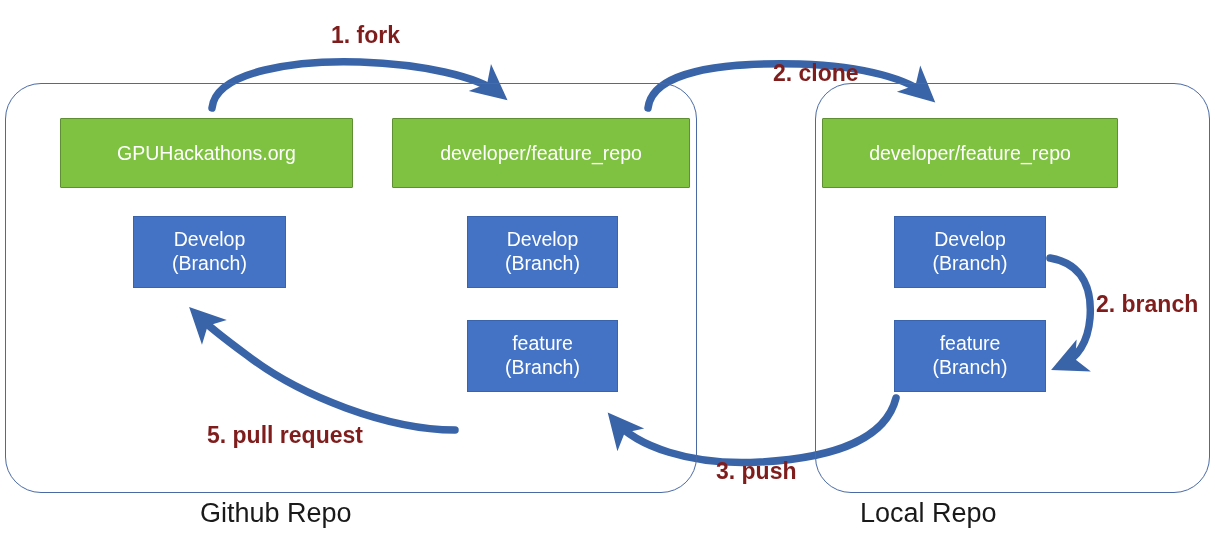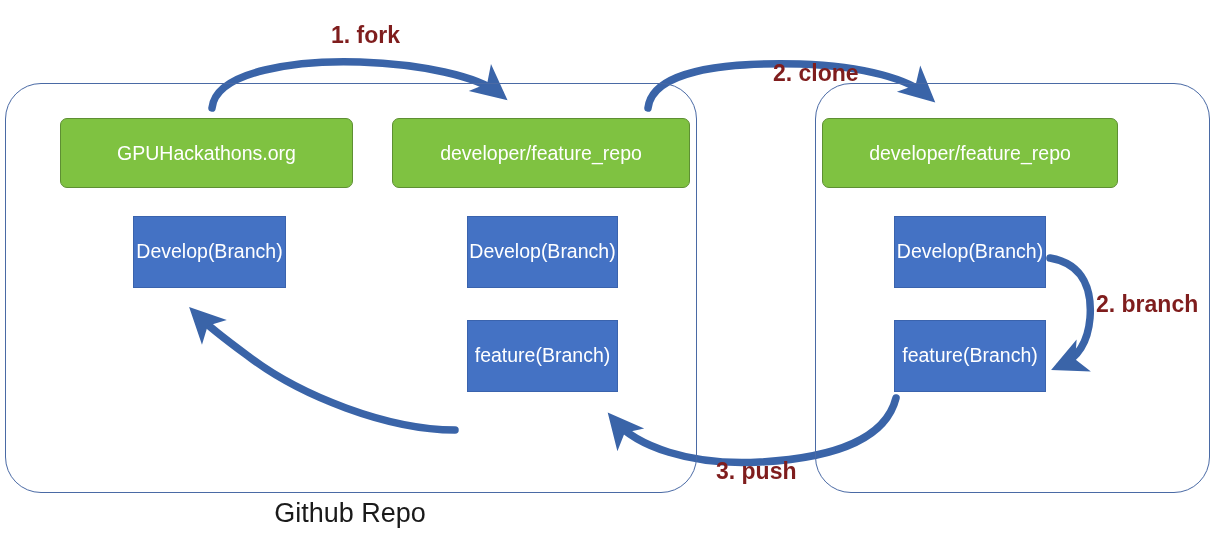--- a/index.html
+++ b/index.html
@@ -34,31 +34,30 @@
   }
   #github-container { left: 5px;  top: 83px; width: 692px; height: 410px; }
   #local-container  { left: 815px; top: 83px; width: 395px; height: 410px; }
 
   .repo-caption {
     position: absolute;
     font-size: 27px;
     color: #1a1a1a;
     font-family: "Liberation Sans", sans-serif;
     white-space: nowrap;
-    text-align: center;
   }
   #github-caption { left: 200px; top: 498px; width: 300px; }
   #local-caption  { left: 860px; top: 498px; width: 260px; }
 
   
   .repo-box {
     position: absolute;
     background: #7FC241;
     border: 1.3px solid #5e8f33;
-    border-radius: 7px;
+    border-radius: 1px;
     color: #ffffff;
     font-size: 19.5px;
     display: flex;
     align-items: center;
     justify-content: center;
     box-sizing: border-box;
     text-align: center;
   }
   #repo-upstream { left: 60px;  top: 118px; width: 293px; height: 70px; }
   #repo-fork     { left: 392px; top: 118px; width: 298px; height: 70px; }
@@ -66,21 +65,21 @@
 
   
   .branch-box {
     position: absolute;
     background: #4472C4;
     border: 1px solid #3a63ad;
     color: #ffffff;
     font-size: 19.5px;
     line-height: 1.22;
     display: flex;
-    flex-direction: row;
+    flex-direction: column;
     align-items: center;
     justify-content: center;
     box-sizing: border-box;
     text-align: center;
   }
   #branch-upstream-develop { left: 133px; top: 216px; width: 153px; height: 72px; }
   #branch-fork-develop     { left: 467px; top: 216px; width: 151px; height: 72px; }
   #branch-fork-feature     { left: 467px; top: 320px; width: 151px; height: 72px; }
   #branch-local-develop    { left: 894px; top: 216px; width: 152px; height: 72px; }
   #branch-local-feature    { left: 894px; top: 320px; width: 152px; height: 72px; }
@@ -130,20 +129,21 @@
 
     <g>
       <path d="M 455 430 C 388 430 300 396 248 356 C 218 334 202 320 196 314" fill="none" stroke="#3a64a8" stroke-width="7.5" stroke-linecap="round" marker-end="url(#ah)"></path>
     </g>
   </svg>
 
   <div class="repo-container" id="github-container"></div>
   <div class="repo-container" id="local-container"></div>
 
   <div class="repo-caption" id="github-caption">Github Repo</div>
+  <div class="repo-caption" id="local-caption">Local Repo</div>
 
   <div class="repo-box" id="repo-upstream">GPUHackathons.org</div>
   <div class="repo-box" id="repo-fork">developer/feature_repo</div>
   <div class="repo-box" id="repo-local">developer/feature_repo</div>
 
   <div class="branch-box" id="branch-upstream-develop">
     <span>Develop</span>
     <span>(Branch)</span>
   </div>
 
@@ -164,14 +164,15 @@
 
   <div class="branch-box" id="branch-local-feature">
     <span>feature</span>
     <span>(Branch)</span>
   </div>
 
   <div class="step-label" id="label-fork">1. fork</div>
   <div class="step-label" id="label-clone">2. clone</div>
   <div class="step-label" id="label-branch">2. branch</div>
   <div class="step-label" id="label-push">3. push</div>
+  <div class="step-label" id="label-pull-request">5. pull request</div>
 
 </div>
 
 </body></html>

